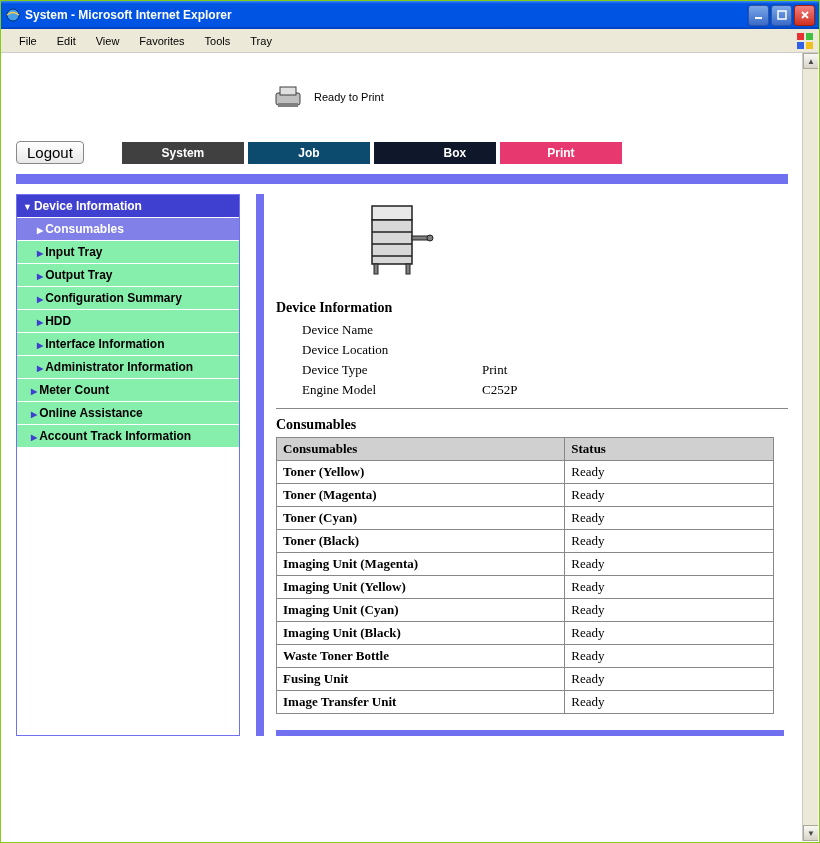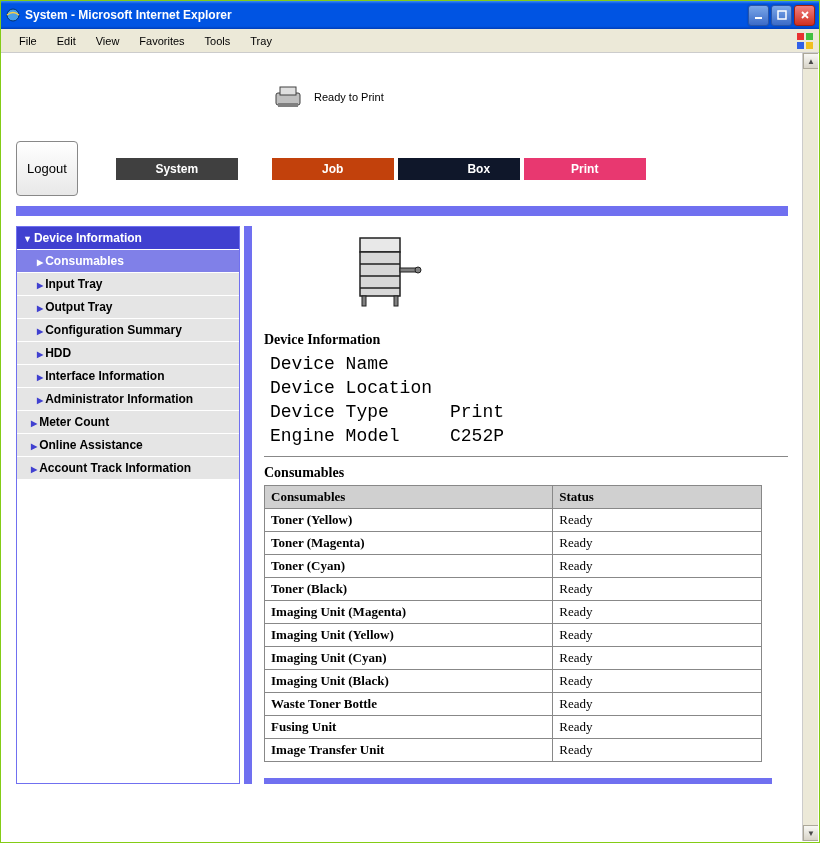--- a/index.html
+++ b/index.html
@@ -26,47 +26,47 @@
 .content-area .vscroll .sb-btn { width: 16px; height: 16px; background: linear-gradient(to bottom, #f8f8f4, #d8d4c8); border: 1px solid #aca899; display: flex; align-items: center; justify-content: center; font-size: 8px; color: #4a4a4a; }
 .content-area .vscroll .sb-btn.bottom { position: absolute; bottom: 0; }
 
 .inner { padding: 0 16px 0 0; height: 100%; }
 
 
 .status-row { height: 88px; display: flex; align-items: center; padding-left: 270px; gap: 10px; font-size: 11px; border-radius: 8px; }
 
 
 .tabs-row { display: flex; align-items: center; gap: 4px; padding-left: 14px; }
-.logout-btn { padding: 19px 10px; font-size: 13px; border: 1px solid #888; border-radius: 4px; background: linear-gradient(to bottom, #fff, #e8e8e8); cursor: default; margin-right: 34px; }
+.logout-btn { padding: 2px 10px; font-size: 15px; border: 1px solid #888; border-radius: 4px; background: linear-gradient(to bottom, #fff, #e8e8e8); cursor: default; margin-right: 34px; }
 .tab { height: 22px; width: 122px; color: #fff; font-weight: bold; font-size: 12px; display: flex; align-items: center; justify-content: center; cursor: default; }
 .tab-system { background: #404040; }
-.tab-job { background: #c2410c; margin-left: 30px; }
+.tab-job { background: #0c4a6e; }
 .tab-box { background: #0f172a; padding-left: 40px; }
 .tab-print { background: #e83870; }
 
 .thickbar { height: 10px; background: #7070f0; margin: 10px 14px 0 14px; }
 
 
-.main { display: flex; padding: 10px 14px 16px 14px; gap: 4px; border-radius: 13px; }
+.main { display: flex; padding: 10px 14px 16px 14px; gap: 16px; border-radius: 13px; }
 .sidebar { width: 224px; border: 1px solid #7070f0; background: #fff; }
 .side-group { background: #4040d0; color: #fff; padding: 4px 6px; font-weight: bold; font-size: 12px; }
-.side-item { background: #e5e5e5; color: #000; padding: 4px 6px 4px 14px; font-weight: bold; font-size: 12px; border-top: 1px solid #fff; cursor: default; }
+.side-item { background: #86efac; color: #000; padding: 4px 6px 4px 14px; font-weight: bold; font-size: 12px; border-top: 1px solid #fff; cursor: default; }
 .side-item.active { background: #8080e8; color: #fff; }
 .side-item.sub { padding-left: 20px; }
 .tri-down::before { content: "▼"; font-size: 9px; margin-right: 2px; }
 .tri-right::before { content: "▶"; font-size: 8px; margin-right: 2px; color: #4040d0; }
 .side-item.active .tri-right::before { color: #fff; }
 
 .pane { flex: 1; border-left: 8px solid #7070f0; padding-left: 12px; padding-top: 6px; }
 
 
 .printer-pic { margin-left: 90px; margin-bottom: 8px; }
 
 .section-title { font-family: Georgia, 'Times New Roman', serif; font-weight: bold; font-size: 14px; margin: 6px 0 4px 0; }
-.info-grid { margin-left: 6px; font-family: Liberation Mono, monospace; font-size: 18px; }
+.info-grid { margin-left: 26px; font-family: Liberation Serif, serif; font-size: 13px; }
 .info-row { display: flex; padding: 2px 0; }
 .info-row .lbl { width: 180px; }
 .hr { border-top: 1px solid #888; margin: 8px 0; }
 
 .cons-table { width: 498px; border-collapse: collapse; }
 .cons-table th, .cons-table td { border: 1px solid #888; padding: 3px 6px; text-align: left; font-family: Georgia, 'Times New Roman', serif; font-size: 13px; }
 .cons-table th { background: #d0d0d0; font-weight: bold; }
 .cons-table td { font-weight: bold; }
 .cons-table td.status { font-weight: normal; margin-top: 41px; }
 

